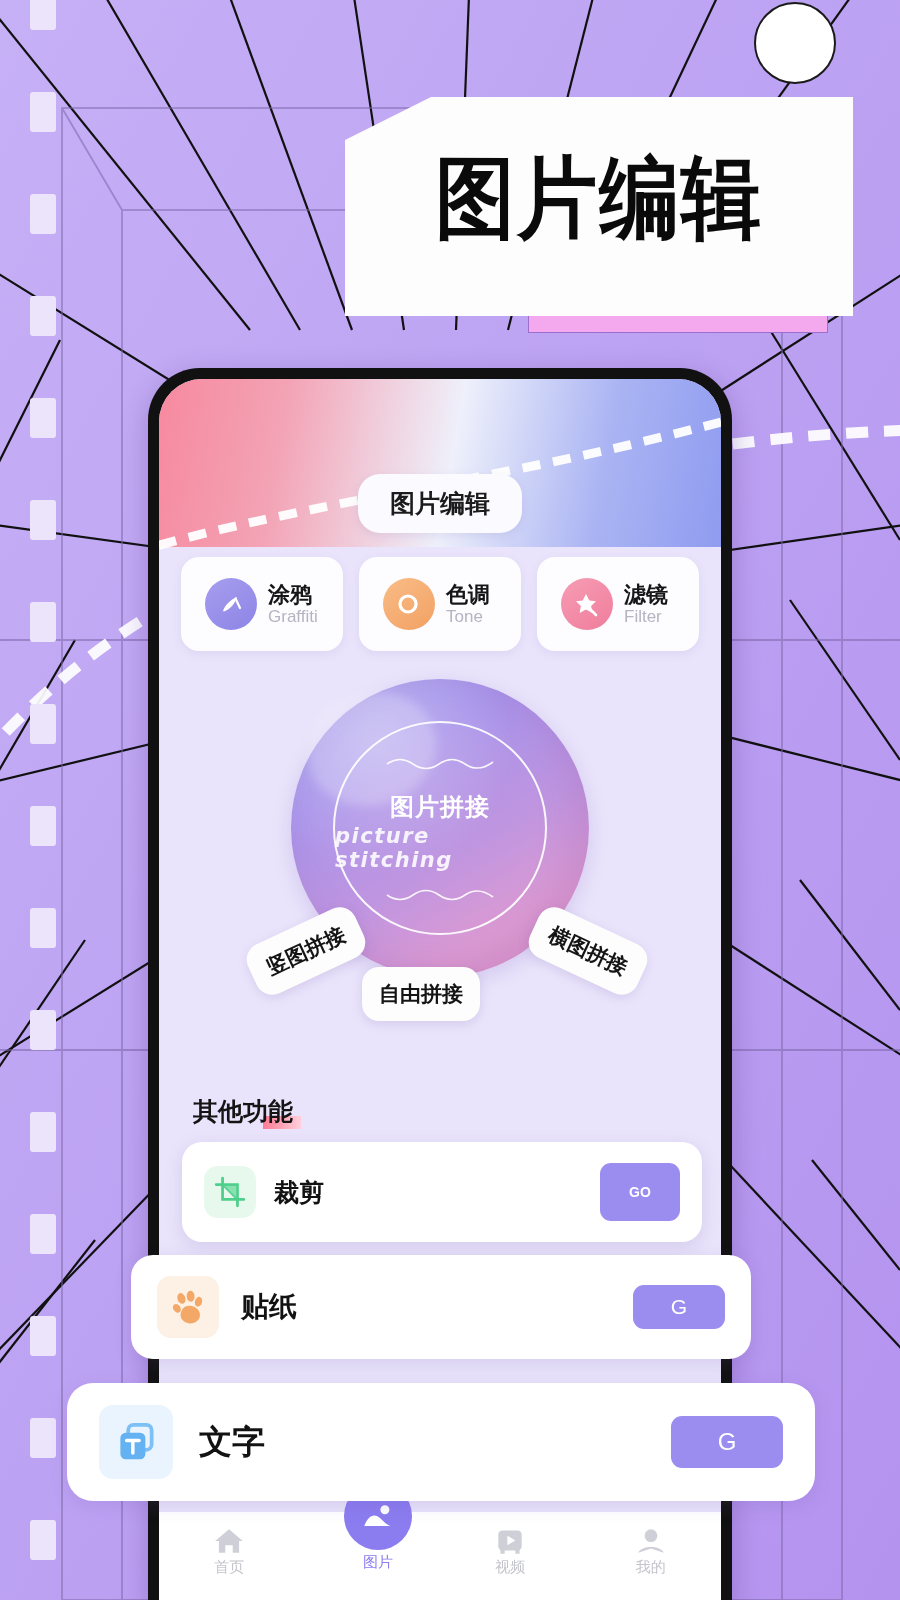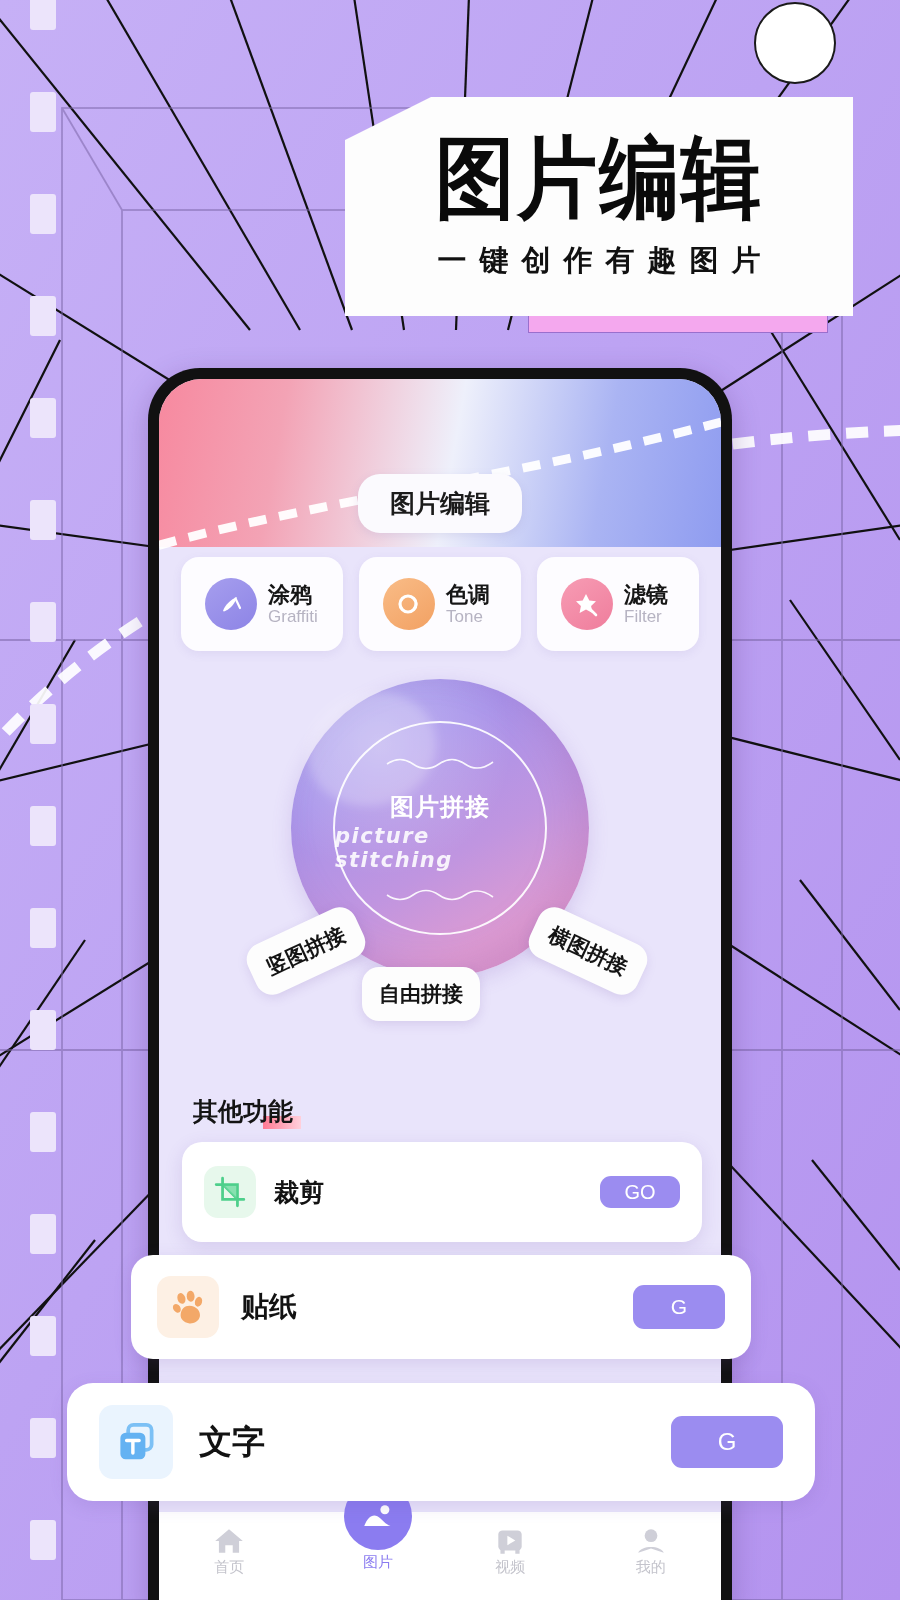--- a/index.html
+++ b/index.html
@@ -147,21 +147,21 @@
   .orow .ogo {
     margin-left:auto; background:#9b8cf0; color:#fff; border-radius:11px;
     display:flex; align-items:center; justify-content:center; font-weight:400;
   }
 
   #row-crop {
     left:182px; top:1142px; width:520px; height:100px; border-radius:20px; padding:0 22px;
   }
   #row-crop .oicon { width:52px; height:52px; background:#e7f8ec; }
   #row-crop .olabel { font-size:25px; margin-left:18px; }
-  #row-crop .ogo { width:80px; height:32px; font-size:20px; }
+  #row-crop .ogo { width:80px; height:58px; font-size:14px;font-weight:bold; }
 
   #row-sticker {
     left:131px; top:1255px; width:620px; height:104px; border-radius:22px; padding:0 26px;
   }
   #row-sticker .oicon { width:62px; height:62px; background:#fdf0e4; }
   #row-sticker .olabel { font-size:28px; margin-left:22px; }
   #row-sticker .ogo { width:92px; height:44px; font-size:21px; }
 
   #row-text {
     left:67px; top:1383px; width:748px; height:118px; border-radius:26px; padding:17px 32px;
@@ -259,21 +259,20 @@
       <i></i>
       <i></i>
       <i></i>
       <i></i>
   </div>
 </div>
 
 <div id="banner-shadow"></div>
 <div id="banner">
   <div class="t1">图片编辑</div>
-  <div class="t2">一键创作有趣图片</div>
 </div>
 <div id="circle-deco"></div>
 
 <div id="phone">
   <div id="screen">
     <div id="screen-hdr"></div>
 
     <div id="screen-body">
 
       <svg class="dash-curve" viewBox="0 0 584 1240">

